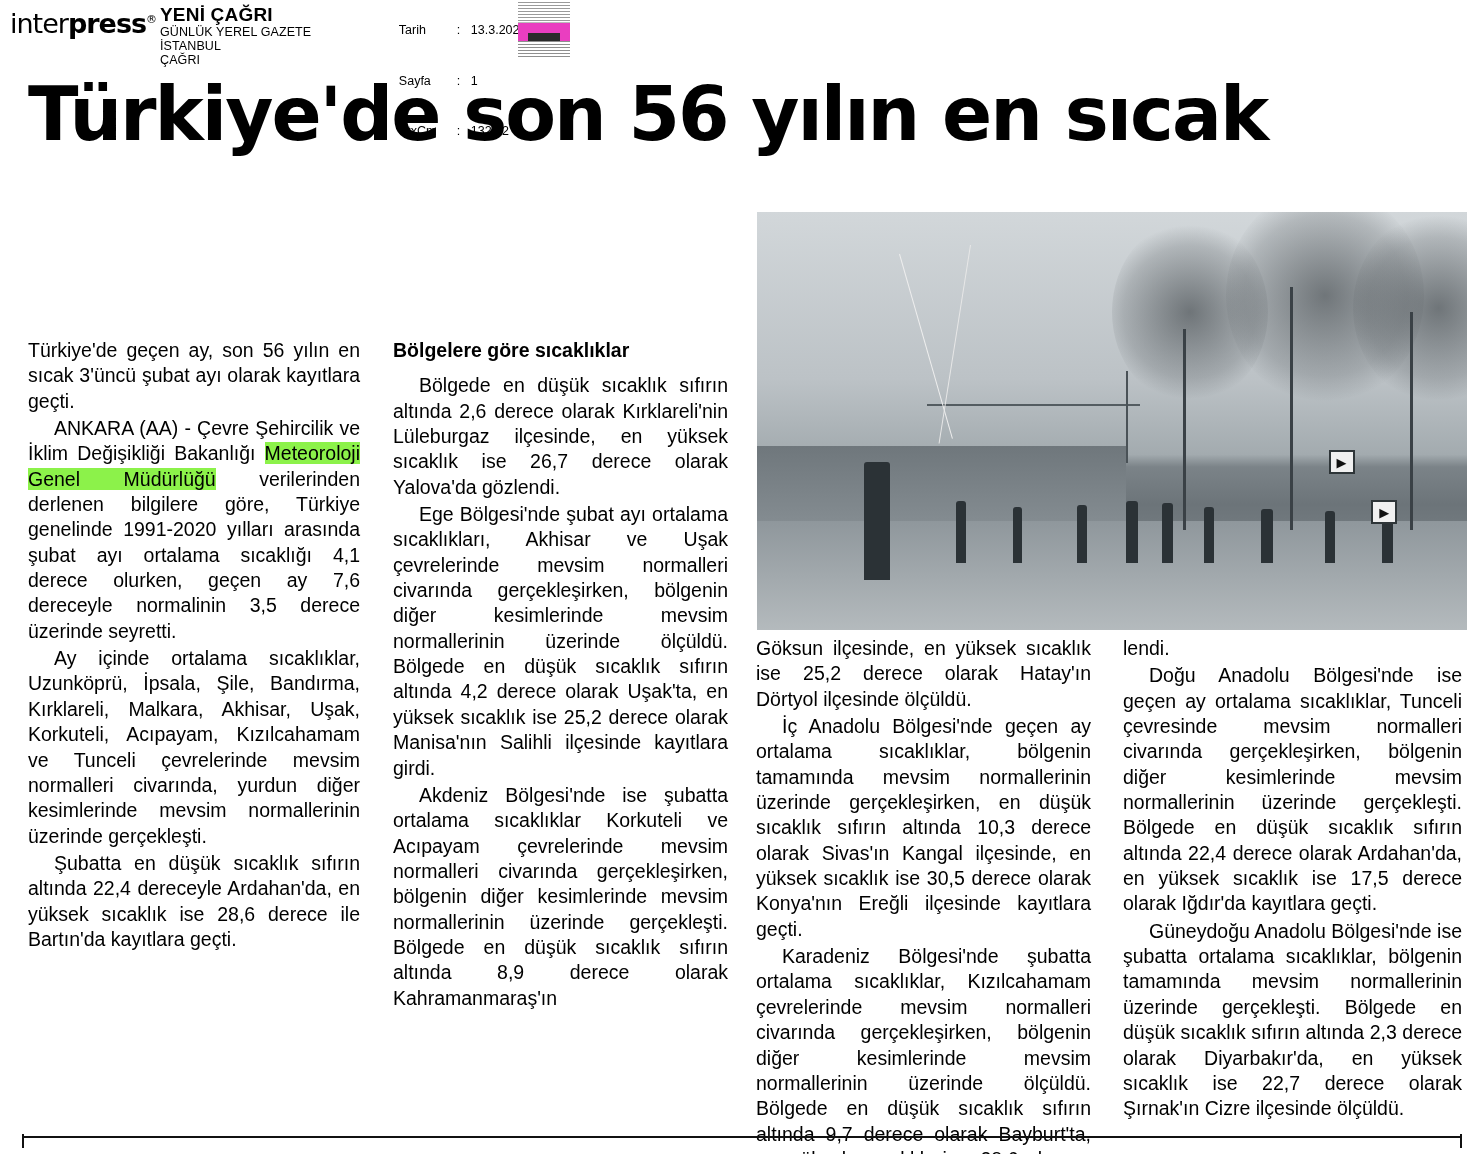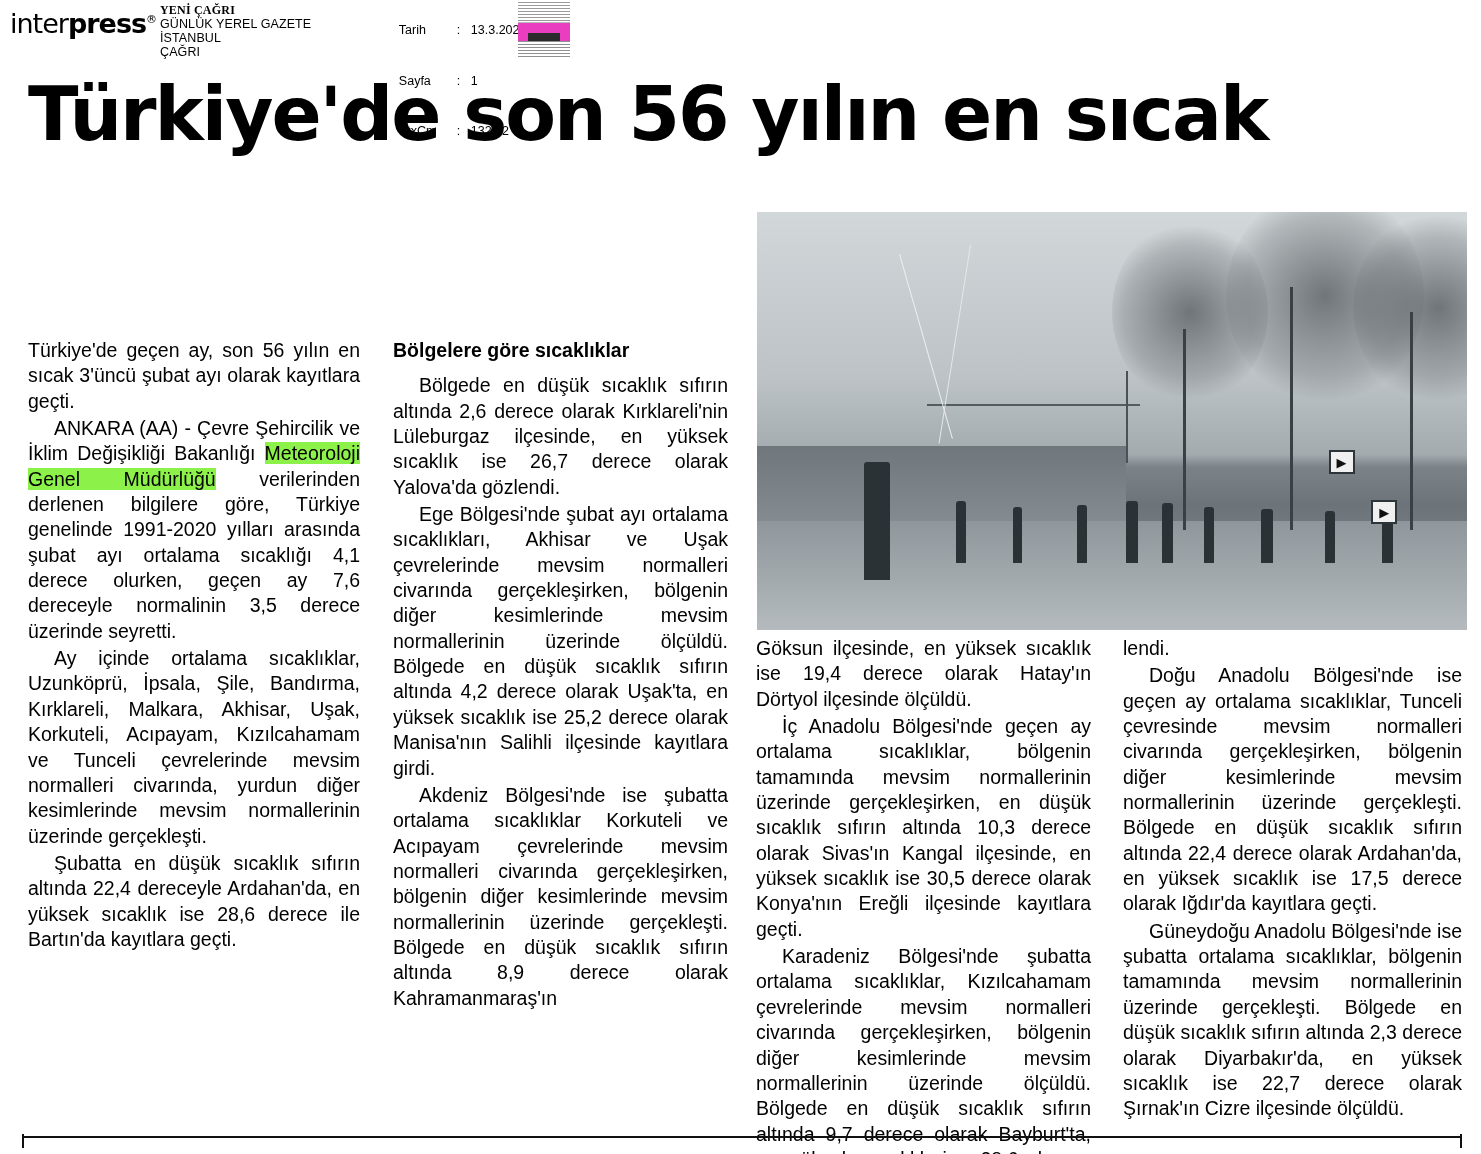--- a/index.html
+++ b/index.html
@@ -39,24 +39,23 @@
     font-weight: normal;
   }
 
   .pub-block {
     position: absolute;
     left: 160px;
     top: 4px;
     line-height: 1.12;
   }
   .pub-name {
-    font-size: 12px;
+    font-size: 19px;
     font-weight: bold;
     letter-spacing: 0.2px;
-    font-family: Liberation Serif, serif;
   }
   .pub-line {
     font-size: 12.5px;
     letter-spacing: 0.1px;
   }
 
   .meta-block {
     position: absolute;
     left: 378px;
     top: 5px;
@@ -347,21 +346,21 @@
   </div>
 
   <div class="col c2">
     <h3>Bölgelere göre sıcaklıklar</h3>
     <p>Bölgede en düşük sıcaklık sıfırın altında 2,6 derece olarak Kırklareli'nin Lüleburgaz ilçesinde, en yüksek sıcaklık ise 26,7 derece olarak Yalova'da gözlendi.</p>
     <p>Ege Bölgesi'nde şubat ayı ortalama sıcaklıkları, Akhisar ve Uşak çevrelerinde mevsim normalleri civarında gerçekleşirken, bölgenin diğer kesimlerinde mevsim normallerinin üzerinde ölçüldü. Bölgede en düşük sıcaklık sıfırın altında 4,2 derece olarak Uşak'ta, en yüksek sıcaklık ise 25,2 derece olarak Manisa'nın Salihli ilçesinde kayıtlara girdi.</p>
     <p>Akdeniz Bölgesi'nde ise şubatta ortalama sıcaklıklar Korkuteli ve Acıpayam çevrelerinde mevsim normalleri civarında gerçekleşirken, bölgenin diğer kesimlerinde mevsim normallerinin üzerinde gerçekleşti. Bölgede en düşük sıcaklık sıfırın altında 8,9 derece olarak Kahramanmaraş'ın</p>
   </div>
 
   <div class="col c3">
-    <p class="noindent">Göksun ilçesinde, en yüksek sıcaklık ise 19,4 derece olarak Hatay'ın Dörtyol ilçesinde ölçüldü.</p>
+    <p class="noindent">Göksun ilçesinde, en yüksek sıcaklık ise 25,2 derece olarak Hatay'ın Dörtyol ilçesinde ölçüldü.</p>
     <p>İç Anadolu Bölgesi'nde geçen ay ortalama sıcaklıklar, bölgenin tamamında mevsim normallerinin üzerinde gerçekleşirken, en düşük sıcaklık sıfırın altında 10,3 derece olarak Sivas'ın Kangal ilçesinde, en yüksek sıcaklık ise 30,5 derece olarak Konya'nın Ereğli ilçesinde kayıtlara geçti.</p>
     <p>Karadeniz Bölgesi'nde şubatta ortalama sıcaklıklar, Kızılcahamam çevrelerinde mevsim normalleri civarında gerçekleşirken, bölgenin diğer kesimlerinde mevsim normallerinin üzerinde ölçüldü. Bölgede en düşük sıcaklık sıfırın altında 9,7 derece olarak Bayburt'ta, en yüksek sıcaklık ise 28,6 derece olarak Bartın'da gözlem-</p>
   </div>
 
   <div class="col c4">
     <p class="noindent">lendi.</p>
     <p>Doğu Anadolu Bölgesi'nde ise geçen ay ortalama sıcaklıklar, Tunceli çevresinde mevsim normalleri civarında gerçekleşirken, bölgenin diğer kesimlerinde mevsim normallerinin üzerinde gerçekleşti. Bölgede en düşük sıcaklık sıfırın altında 22,4 derece olarak Ardahan'da, en yüksek sıcaklık ise 17,5 derece olarak Iğdır'da kayıtlara geçti.</p>
     <p>Güneydoğu Anadolu Bölgesi'nde ise şubatta ortalama sıcaklıklar, bölgenin tamamında mevsim normallerinin üzerinde gerçekleşti. Bölgede en düşük sıcaklık sıfırın altında 2,3 derece olarak Diyarbakır'da, en yüksek sıcaklık ise 22,7 derece olarak Şırnak'ın Cizre ilçesinde ölçüldü.</p>
   </div>
 </div>

